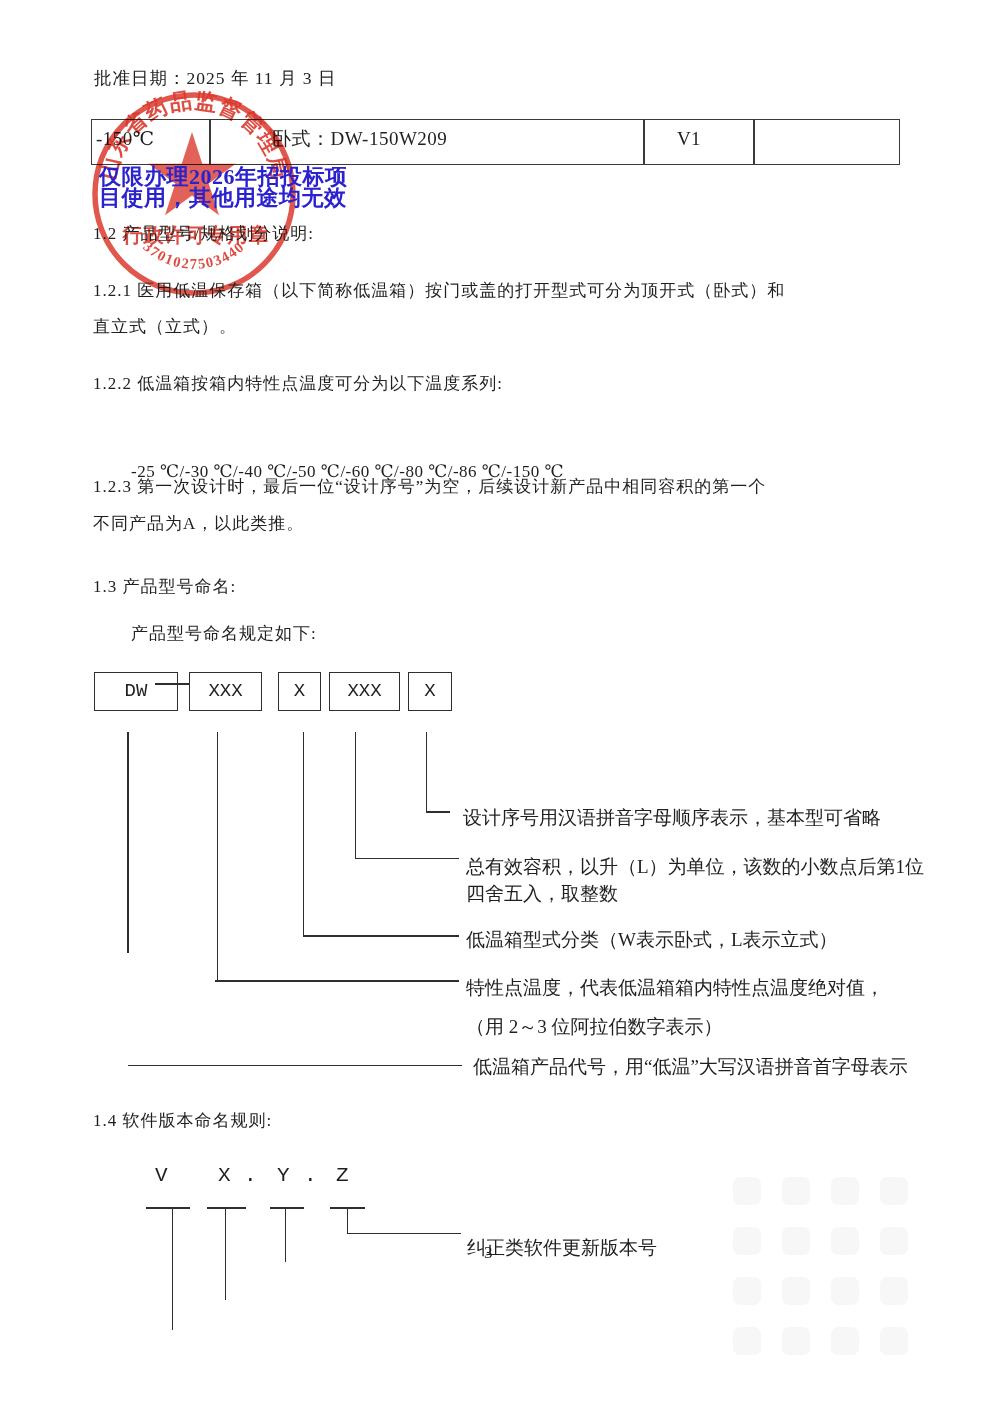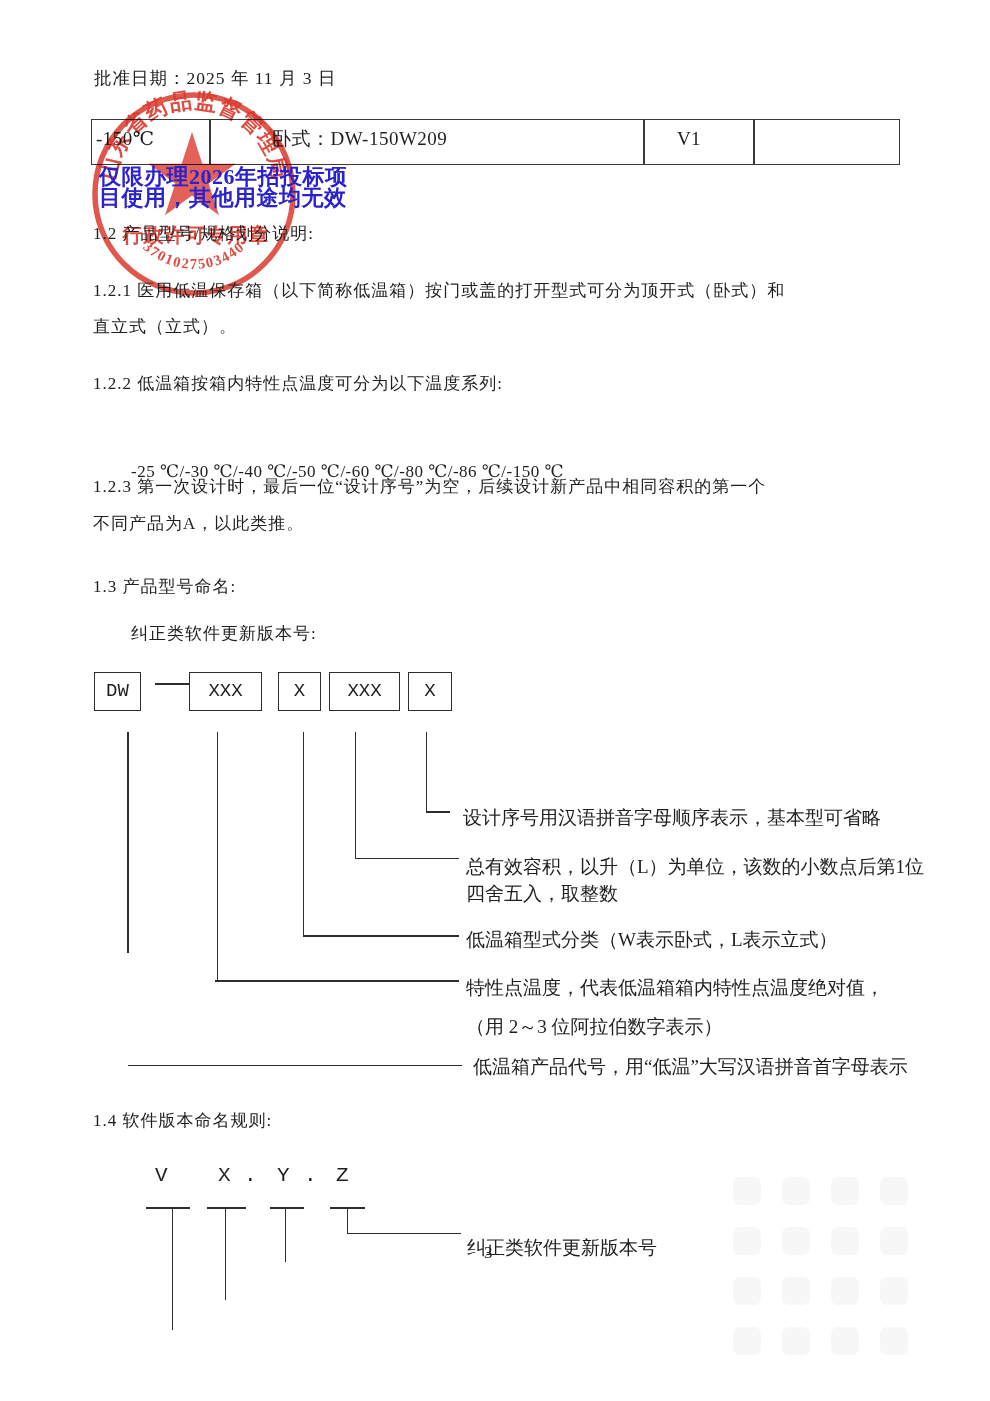--- a/index.html
+++ b/index.html
@@ -65,23 +65,23 @@
   <div class="notice" style="left:99px;top:187px;">目使用，其他用途均无效</div>
 
   <div class="t" style="left:93px;top:225px;">1.2  产品型号/规格划分说明:</div>
   <div class="t" style="left:93px;top:282px;">1.2.1  医用低温保存箱（以下简称低温箱）按门或盖的打开型式可分为顶开式（卧式）和</div>
   <div class="t" style="left:93px;top:318px;">直立式（立式）。</div>
   <div class="t" style="left:93px;top:375px;">1.2.2  低温箱按箱内特性点温度可分为以下温度系列:</div>
   <div class="t" style="left:131px;top:427px;letter-spacing:0.5px;margin-top:36px;">-25 ℃/-30 ℃/-40 ℃/-50 ℃/-60 ℃/-80 ℃/-86 ℃/-150 ℃</div>
   <div class="t" style="left:93px;top:478px;">1.2.3  第一次设计时，最后一位“设计序号”为空，后续设计新产品中相同容积的第一个</div>
   <div class="t" style="left:93px;top:515px;">不同产品为A，以此类推。</div>
   <div class="t" style="left:93px;top:578px;">1.3  产品型号命名:</div>
-  <div class="t" style="left:131px;top:625px;">纠正类软件更新版本号:</div>
+  <div class="t" style="left:131px;top:625px;">产品型号命名规定如下:</div>
 
-  <div class="box" style="left:94px;width:47px;">DW</div>
+  <div class="box" style="left:94px;width:84px;">DW</div>
   <div class="box" style="left:189px;width:73px;">XXX</div>
   <div class="box" style="left:278px;width:43px;">X</div>
   <div class="box" style="left:329px;width:71px;">XXX</div>
   <div class="box" style="left:408px;width:44px;">X</div>
   <div class="line hline" style="left:155px;top:683px;width:34px;"></div>
 
   <div class="line vline" style="left:127px;top:732px;height:221px;"></div>
   <div class="line vline" style="left:216.5px;top:732px;height:249px;"></div>
   <div class="line vline" style="left:302.5px;top:732px;height:204px;"></div>
   <div class="line vline" style="left:354.5px;top:732px;height:127px;"></div>

